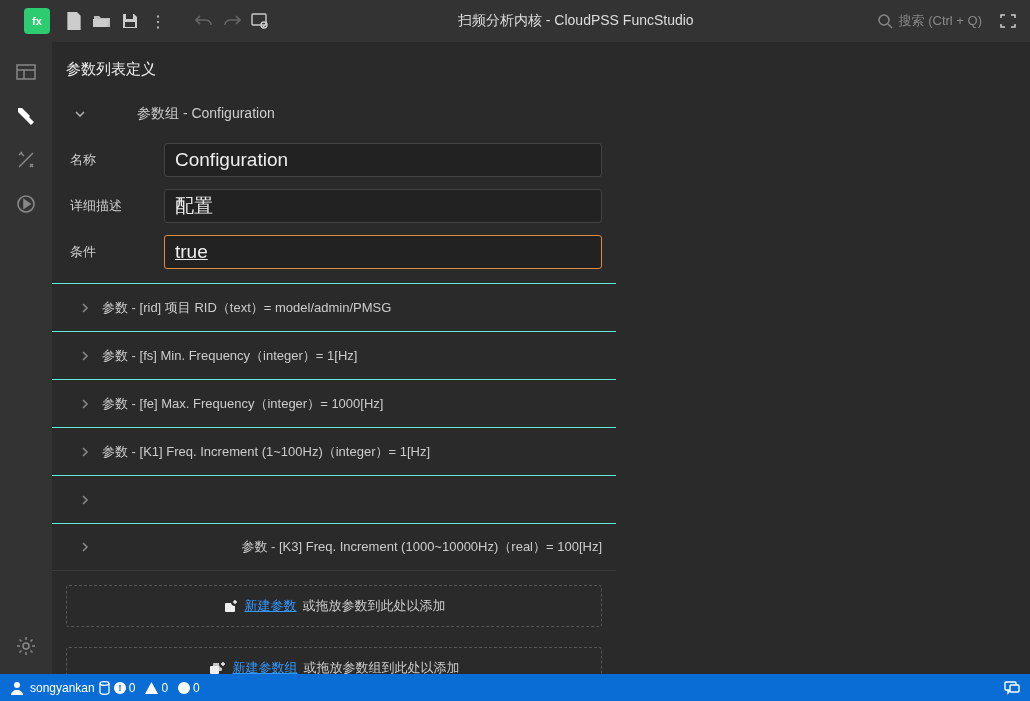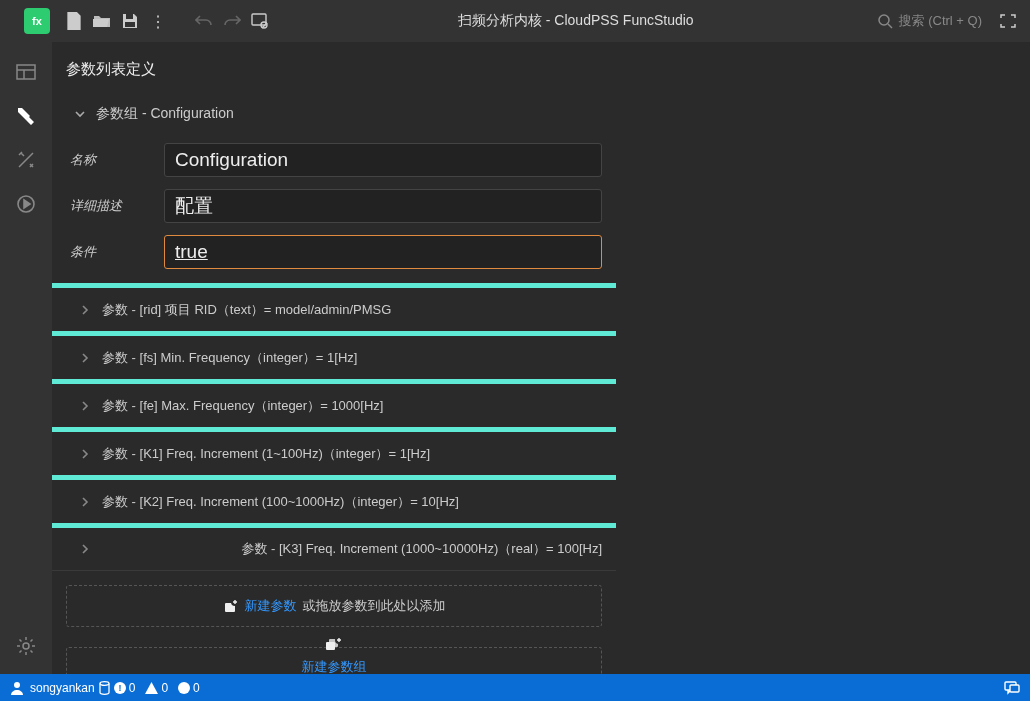--- a/index.html
+++ b/index.html
@@ -17,35 +17,35 @@
 
 .sidebar { width: 52px; background: #333; display: flex; flex-direction: column; align-items: center; padding-top: 10px; gap: 4px; position: relative; }
 .sidebar .sb-btn { width: 40px; height: 40px; display: flex; align-items: center; justify-content: center; color: #888; border-radius: 4px; cursor: pointer; }
 .sidebar .sb-btn.active { color: #fff; }
 .sidebar .sb-bottom { position: absolute; bottom: 8px; }
 
 .main { flex: 1; background: #2a2a2a; padding: 14px 0 0 0; overflow-y: auto; }
 .main-inner { width: 564px; margin-left: 0; }
 .section-title { color: #eee; font-size: 15px; padding: 4px 14px 18px 14px; }
 
-.group-header { display: flex; align-items: center; padding: 8px 14px 14px 22px; color: #ccc; font-size: 14px; cursor: pointer; }
+.group-header { display: flex; align-items: center; padding: 8px 14px 14px 22px; color: #ccc; font-size: 14px; cursor: pointer; gap: 41px; }
 .group-header .chev { margin-right: 10px; color: #aaa; }
 
 .form-row { display: flex; align-items: center; padding: 6px 14px 6px 14px; }
-.form-row .label { width: 98px; color: #ccc; font-size: 13px; padding-left: 4px; font-style: italic;}
+.form-row .label { width: 98px; color: #ccc; font-size: 13px; padding-left: 4px;}
 .form-row .field { flex: 1; }
 .form-row input { width: 100%; height: 34px; background: #222; border: 1px solid #444; border-radius: 3px; color: #eee; padding: 0 10px; font-size: 19px; outline: none; }
 .form-row input.focus { border-color: #e08a3f; text-decoration: underline; }
 
-.param-row { height: 48px; border-top: 5px solid #5eead4; display: flex; align-items: center; padding: 0 14px 0 28px; color: #ccc; font-size: 13px; cursor: pointer; }
+.param-row { height: 48px; border-top: 1px solid #5eead4; display: flex; align-items: center; padding: 0 14px 0 28px; color: #ccc; font-size: 13px; cursor: pointer; }
 .param-row:last-of-type { border-bottom: 1px solid #3a3a3a; justify-content: space-between; }
 .param-row .chev { color: #888; margin-right: 12px; font-size: 11px; }
 
 .dropzone { margin: 14px 14px 0 14px; border: 1px dashed #555; border-radius: 3px; height: 42px; display: flex; align-items: center; justify-content: center; font-size: 13px; color: #ccc; cursor: pointer; gap: 6px; }
-.dropzone .link { color: #3398ff; }
+.dropzone .link { color: #3398ff; text-decoration: underline; }
 .dropzone .ic { color: #eee; }
 
 .statusbar { height: 27px; background: #0a6dd6; display: flex; align-items: center; color: #fff; font-size: 12px; padding: 0 10px; gap: 14px; }
 .statusbar .left { display: flex; align-items: center; gap: 4px; }
 .statusbar .user { display: flex; align-items: center; gap: 6px; }
 .statusbar .counts { display: flex; align-items: center; gap: 10px; }
 .statusbar .cnt { display: flex; align-items: center; gap: 3px; }
 .statusbar .spacer { flex: 1; }
 svg { display: block; }
 </style>
@@ -201,21 +201,20 @@
               </svg>
             </span>
             <span>参数 - [K1] Freq. Increment (1~100Hz)（integer）= 1[Hz]</span>
           </div>
           <div class="param-row">
             <span class="chev">
               <svg width="10" height="10" viewBox="0 0 10 10" fill="none" stroke="currentColor" stroke-width="1.6">
                 <path d="M3 1l4 4-4 4"></path>
               </svg>
             </span>
-            <span>参数 - [K2] Freq. Increment (100~1000Hz)（integer）= 10[Hz]</span>
           </div>
           <div class="param-row">
             <span class="chev">
               <svg width="10" height="10" viewBox="0 0 10 10" fill="none" stroke="currentColor" stroke-width="1.6">
                 <path d="M3 1l4 4-4 4"></path>
               </svg>
             </span>
             <span>参数 - [K3] Freq. Increment (1000~10000Hz)（real）= 100[Hz]</span>
           </div>
         </div>
@@ -225,21 +224,21 @@
           <svg width="16" height="16" viewBox="0 0 16 16" fill="currentColor">
               <rect x="2" y="5" width="10" height="9" rx="1"></rect>
               <circle cx="12" cy="4" r="4" fill="#2a2a2a"></circle>
               <path d="M12 2v4M10 4h4" stroke="currentColor" stroke-width="1.4"></path>
             </svg>
         </span>
         <span class="link">新建参数</span>
           <span>或拖放参数到此处以添加</span>
       </div>
 
-      <div class="dropzone" style="margin-top:20px; margin-bottom:14px;flex-direction:column;">
+      <div class="dropzone" style="margin-top:20px; margin-bottom:14px;">
         <span class="ic">
           <svg width="18" height="16" viewBox="0 0 18 16" fill="currentColor">
               <rect x="1" y="6" width="9" height="8" rx="1"></rect>
               <rect x="4" y="3" width="9" height="8" rx="1" opacity=".8"></rect>
               <circle cx="14" cy="4" r="4" fill="#2a2a2a"></circle>
               <path d="M14 2v4M12 4h4" stroke="currentColor" stroke-width="1.4"></path>
             </svg>
         </span>
         <span class="link">新建参数组</span>
           <span>或拖放参数组到此处以添加</span>

